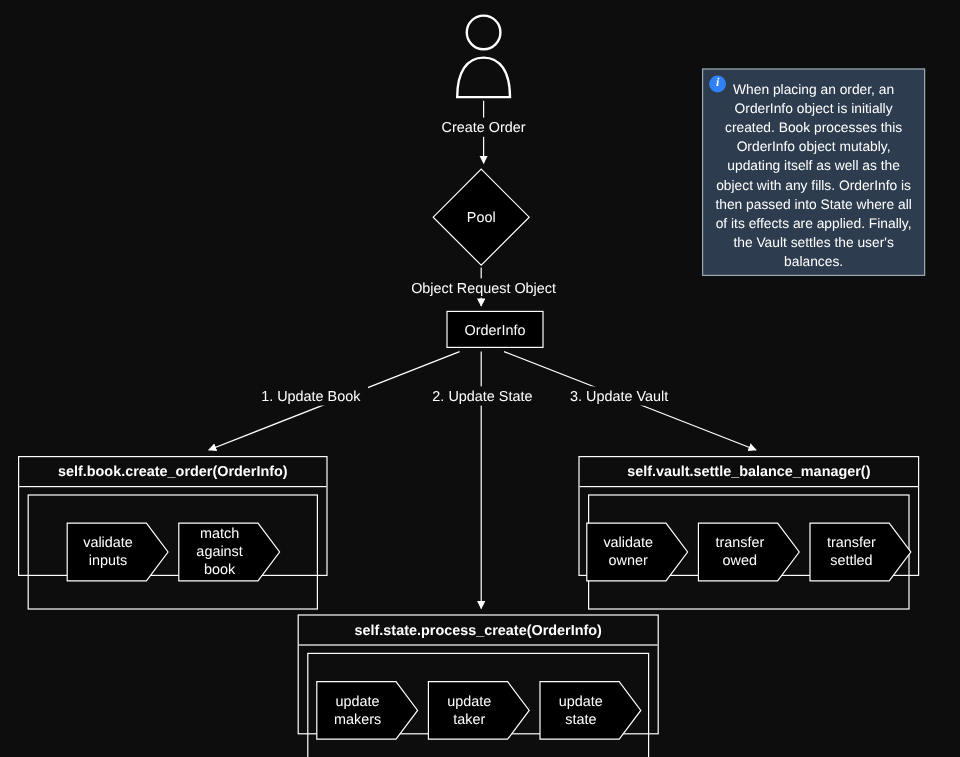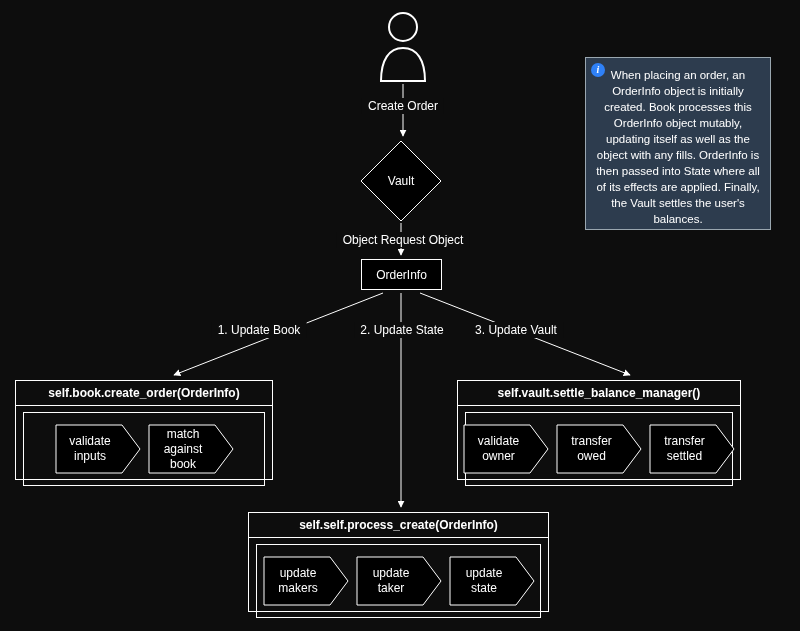--- a/index.html
+++ b/index.html
@@ -6,28 +6,28 @@
   html,body { background:#0d0d0d; }
   body { font-family:"Liberation Sans", sans-serif; }
   .canvas { position:relative; width:800px; height:631px; background:#0d0d0d; color:#fff; overflow:hidden; }
   .connectors { position:absolute; left:0; top:0; z-index:1; }
   .flow-label { position:absolute; transform:translateX(-50%); background:#0d0d0d; padding:1px 6px; font-size:12px; white-space:nowrap; z-index:3; }
   .actor { position:absolute; left:376px; top:10px; width:54px; height:72px; z-index:2; }
   .diamond-wrap { position:absolute; left:360px; top:140px; width:82px; height:82px; z-index:2; }
   .diamond-wrap svg { position:absolute; left:0; top:0; }
   .diamond-label { position:absolute; left:0; top:0; right:0; bottom:0; display:flex; align-items:center; justify-content:center; font-size:12px; }
   .node-rect { position:absolute; border:1px solid #fff; background:#000; display:flex; align-items:center; justify-content:center; font-size:12px; z-index:2; }
-  #orderinfo-node { left:361px; top:259px; width:81px; height:31px; }
+  #orderinfo-node { left:372px; top:259px; width:81px; height:31px; }
   .subgraph { position:absolute; border:1px solid #fff; background:#0d0d0d; z-index:2; height:100px; }
   #book-subgraph  { left:15px;  top:380px; width:258px; }
-  #vault-subgraph { left:457px; top:380px; width:284px; }
+  #vault-subgraph { left:482px; top:380px; width:284px; }
   #state-subgraph { left:248px; top:512px; width:301px; }
   .subgraph-title { font-weight:bold; font-size:12px; text-align:center; padding:5px 4px; border-bottom:1px solid #fff; }
   .subgraph-body { padding:6px 7px; }
-  .steps-row { border:1px solid #fff; display:flex; align-items:center; justify-content:center; gap:7px; padding:11px 4px; }
+  .steps-row { border:1px solid #fff; display:flex; align-items:center; justify-content:center; gap:7px; padding:22px 4px; }
   .chevron { position:relative; width:86px; height:50px; flex:0 0 auto; }
   .chevron svg { position:absolute; left:0; top:0; }
   .chevron-label { position:absolute; top:50%; left:2px; right:17px; transform:translateY(-50%); text-align:center; font-size:12px; line-height:15px; white-space:pre-line; }
   .note { position:absolute; left:585px; top:57px; width:186px; height:173px; background:#2d3c4e; border:1px solid #9aa7b0; padding:9px 7px; font-size:11.5px; line-height:16px; text-align:center; color:#fff; z-index:2; }
   .info-badge { position:absolute; left:5px; top:5px; width:14px; height:14px; border-radius:50%; background:#2f81f7; color:#fff; font-size:10px; font-weight:bold; font-style:italic; display:flex; align-items:center; justify-content:center; font-family:"Liberation Serif", serif; }
   #label-create-order   { left:403px; top:98px; }
   #label-create-request { left:403px; top:232px; }
   #label-update-book    { left:259px; top:322px; }
   #label-update-state   { left:402px; top:322px; }
   #label-update-vault   { left:516px; top:322px; }
@@ -56,21 +56,21 @@
       <path d="M5,71 C5,50 13,38 27,38 C41,38 49,50 49,71 Z" fill="#0d0d0d" stroke="#ffffff" stroke-width="2"></path>
     </svg>
   </div>
 
   <div class="flow-label" id="label-create-order">Create Order</div>
 
   <div class="diamond-wrap">
     <svg width="82" height="82" viewBox="0 0 82 82">
       <polygon points="41,1 81,41 41,81 1,41" fill="#000000" stroke="#ffffff" stroke-width="1"></polygon>
     </svg>
-    <div class="diamond-label">Vault</div>
+    <div class="diamond-label">Pool</div>
   </div>
 
   <div class="flow-label" id="label-create-request">Object Request Object</div>
 
   <div class="node-rect" id="orderinfo-node">OrderInfo</div>
 
   <div class="flow-label" id="label-update-book">1. Update Book</div>
   <div class="flow-label" id="label-update-state">2. Update State</div>
   <div class="flow-label" id="label-update-vault">3. Update Vault</div>
 
@@ -124,21 +124,21 @@
               <polygon points="1,1 67,1 85,25 67,49 1,49" fill="#000000" stroke="#ffffff" stroke-width="1"></polygon>
             </svg>
           <span class="chevron-label">transfer
 settled</span>
         </div>
       </div>
     </div>
   </div>
 
   <div class="subgraph" id="state-subgraph">
-    <div class="subgraph-title">self.self.process_create(OrderInfo)</div>
+    <div class="subgraph-title">self.state.process_create(OrderInfo)</div>
     <div class="subgraph-body">
       <div class="steps-row">
         <div class="chevron">
           <svg width="86" height="50" viewBox="0 0 86 50">
               <polygon points="1,1 67,1 85,25 67,49 1,49" fill="#000000" stroke="#ffffff" stroke-width="1"></polygon>
             </svg>
           <span class="chevron-label">update
 makers</span>
         </div>
         <div class="chevron">

